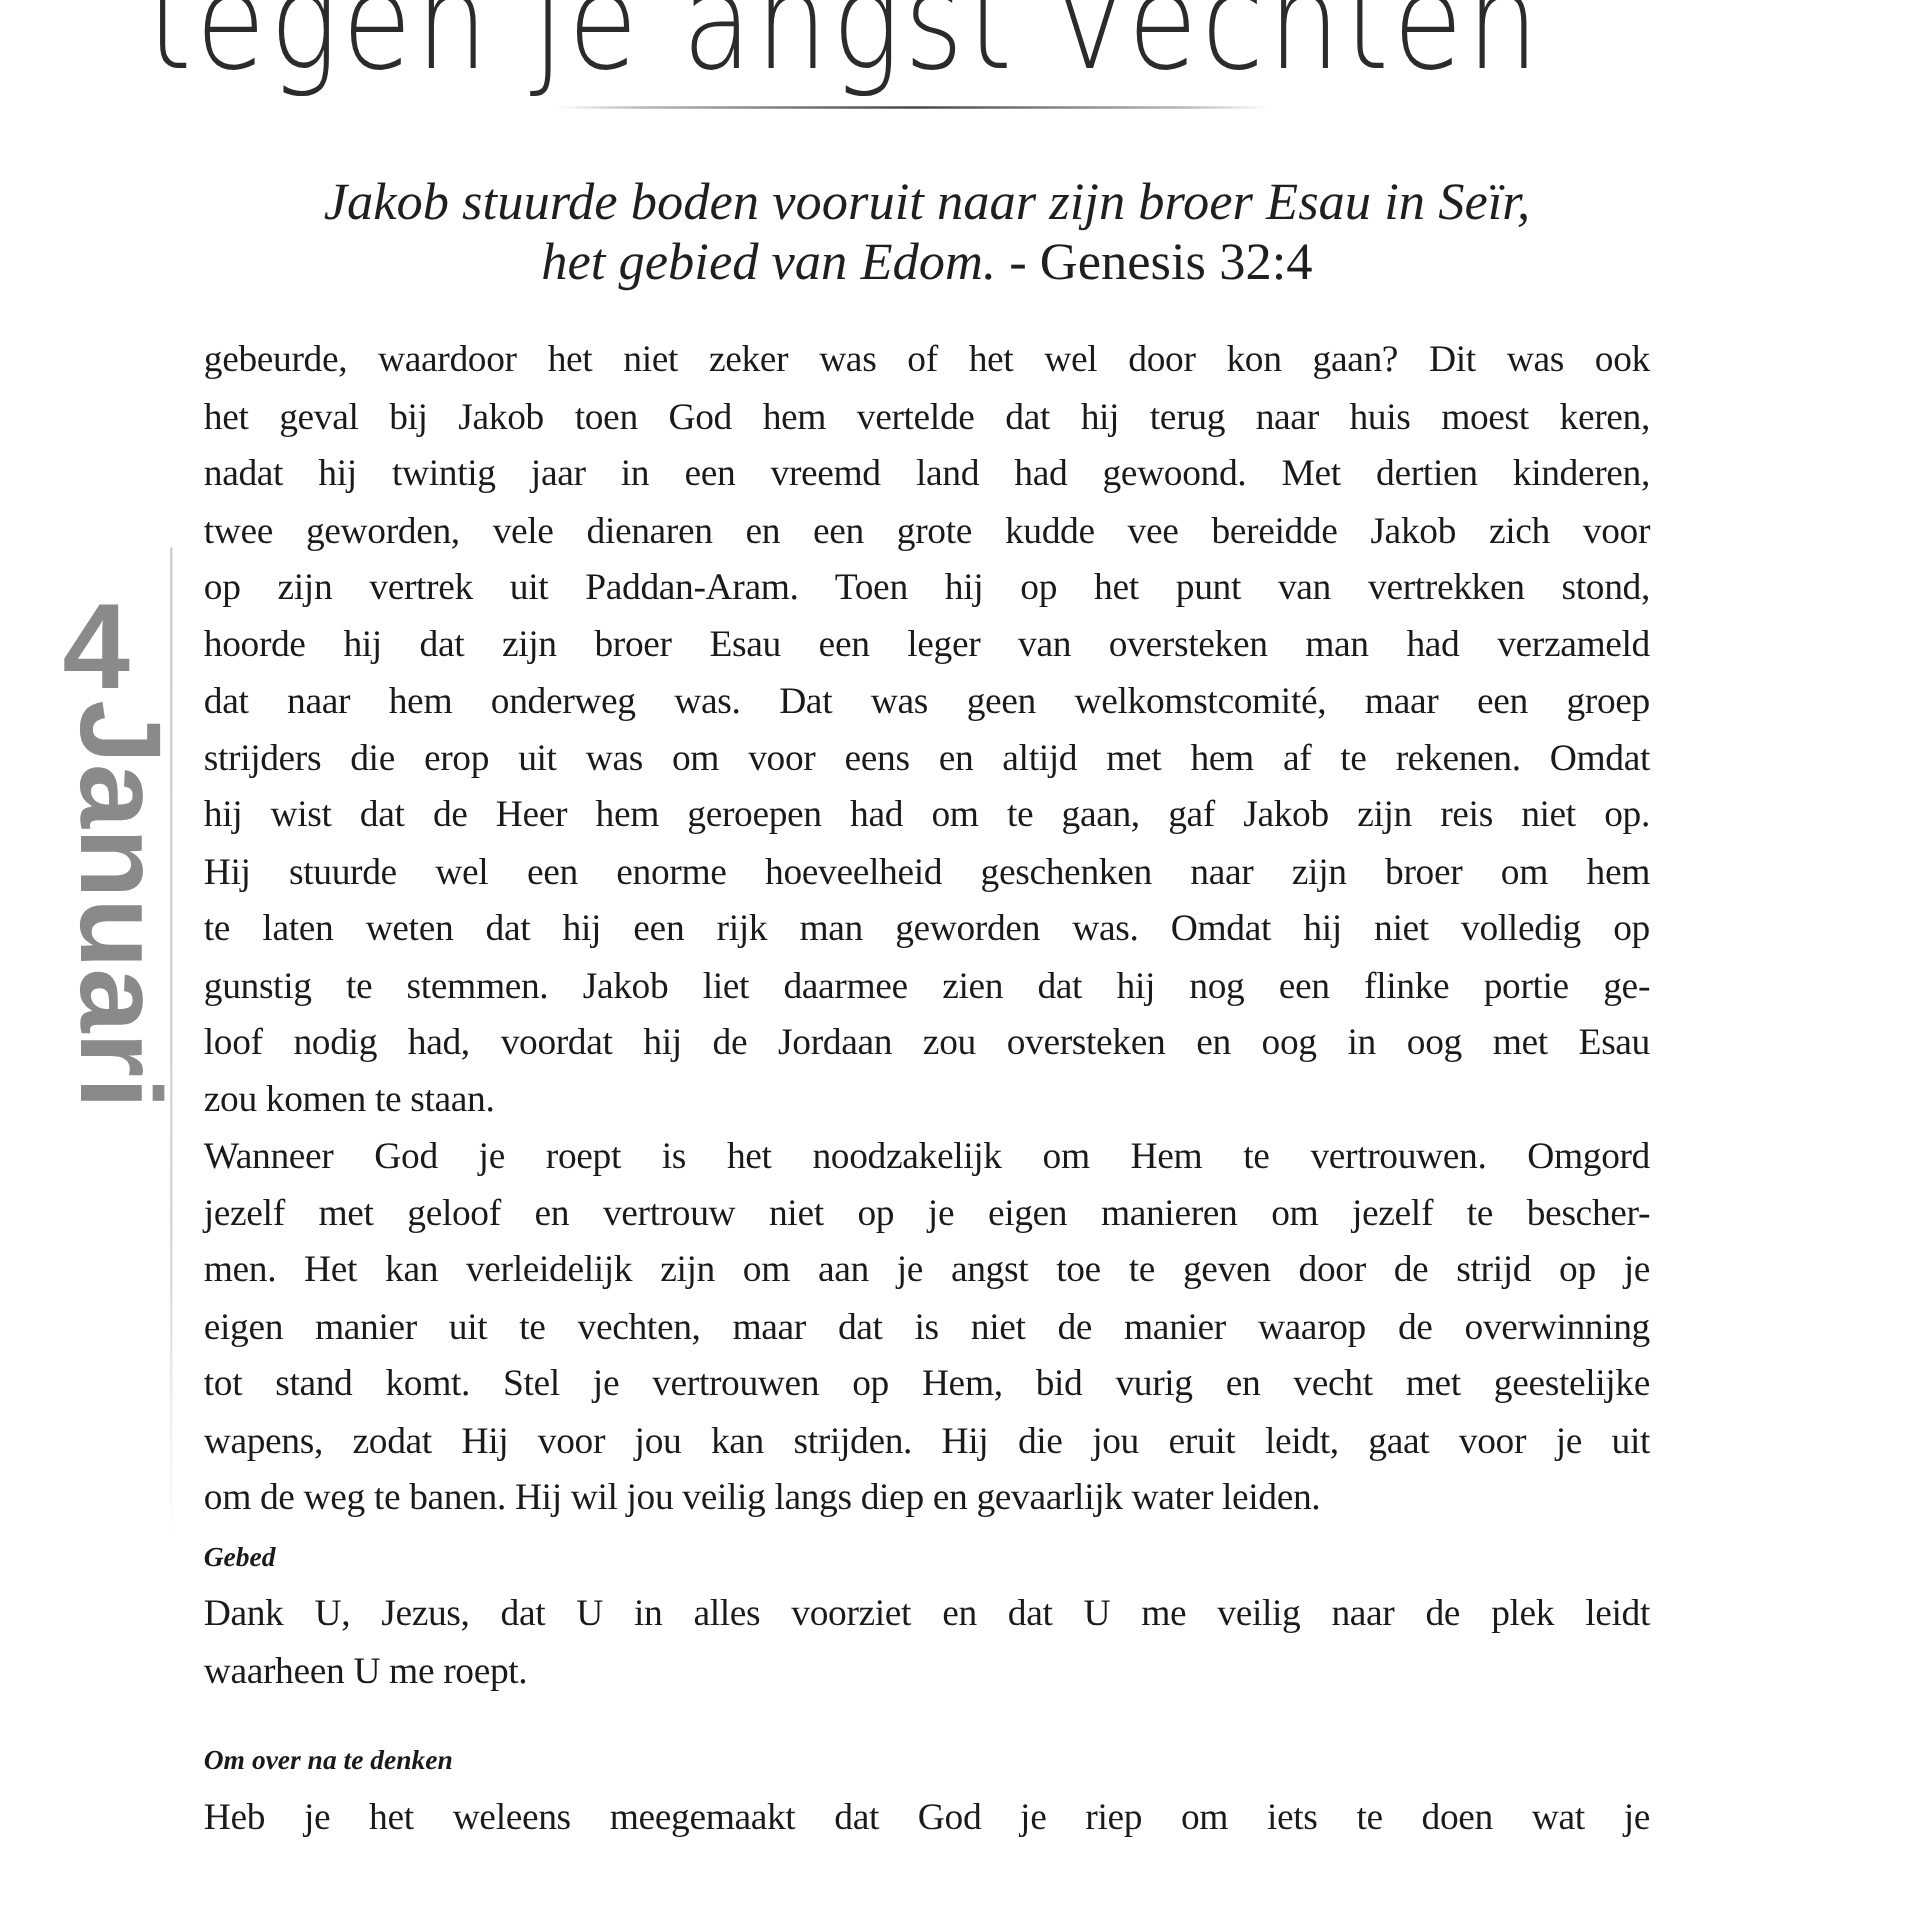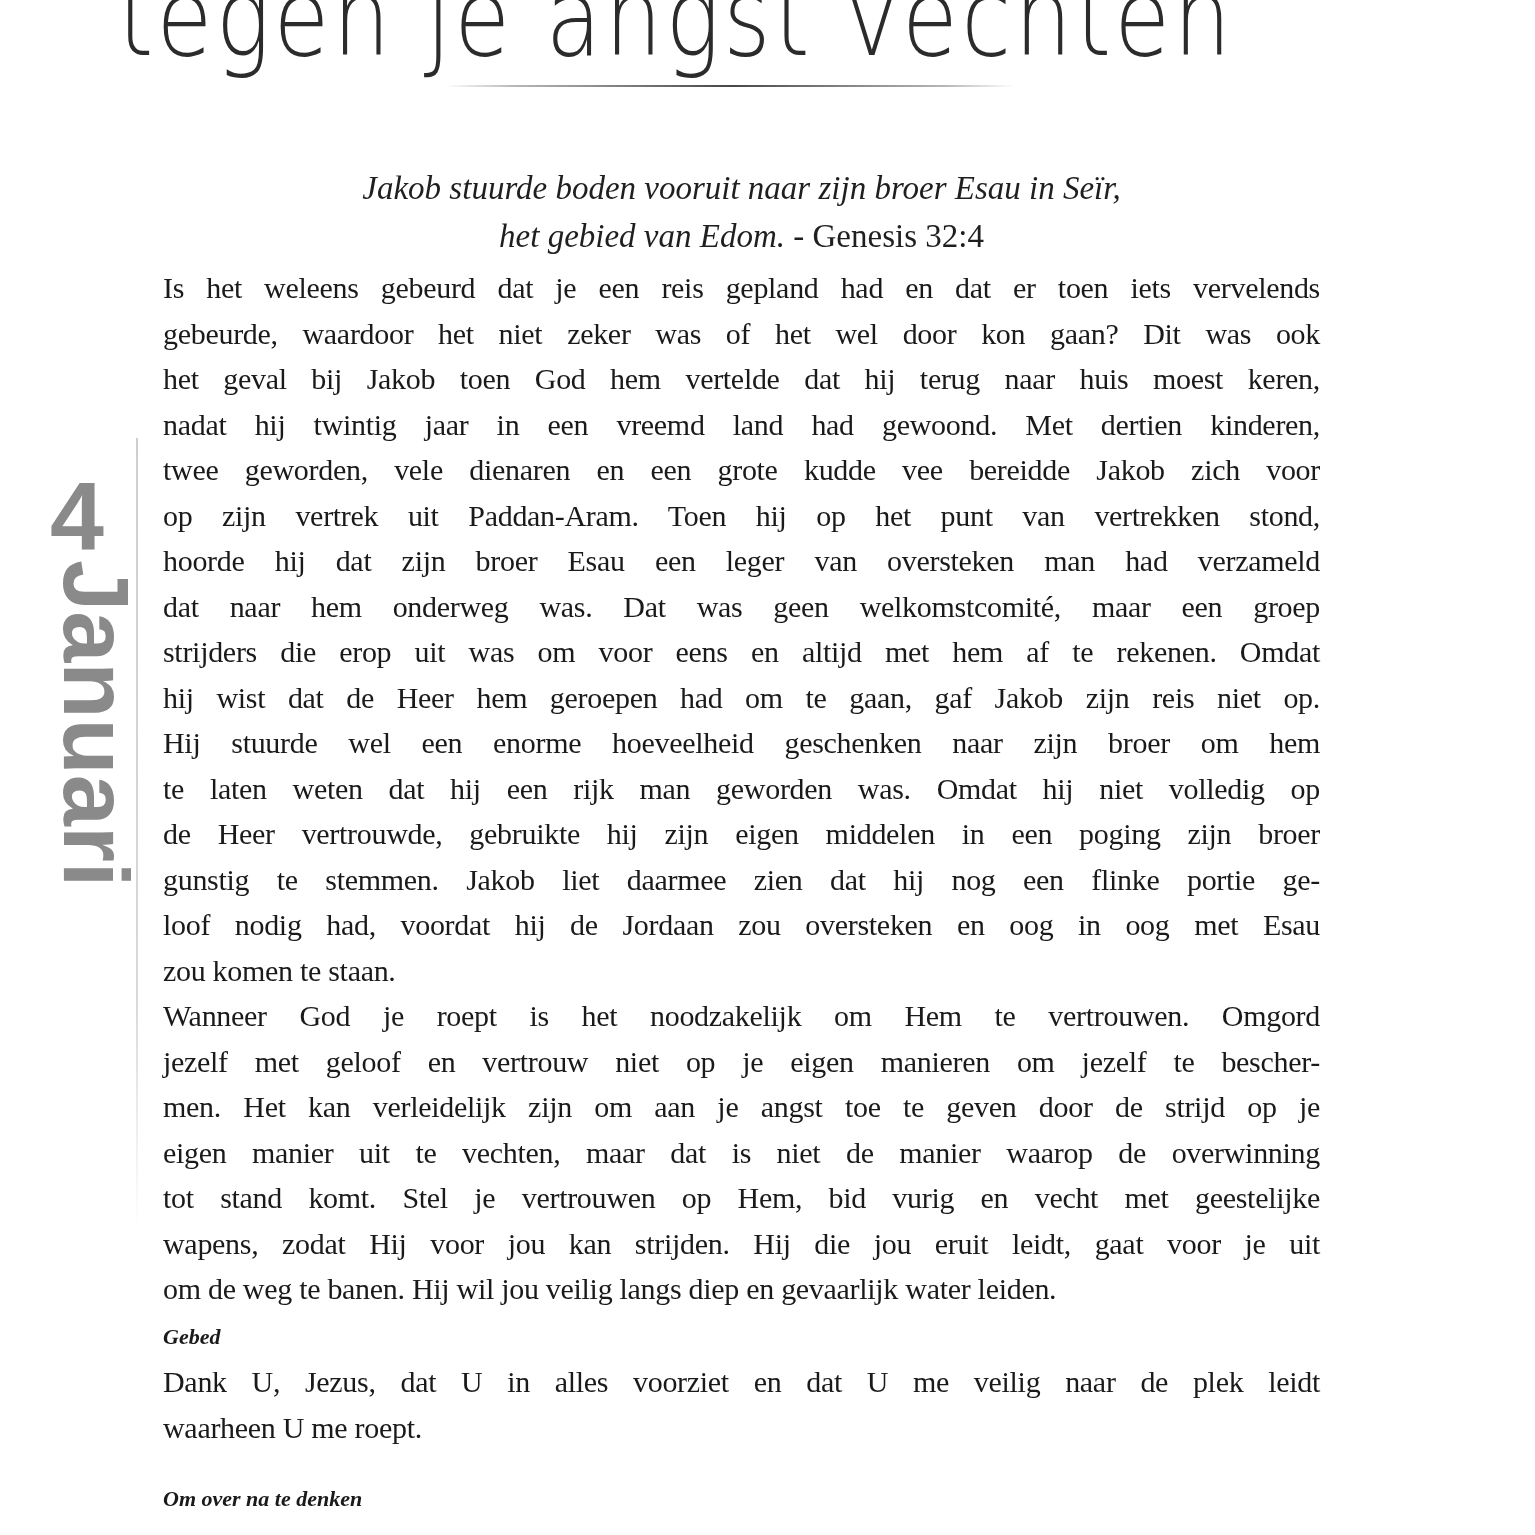--- a/index.html
+++ b/index.html
@@ -33,24 +33,23 @@
     background:linear-gradient(to right,
       rgba(0,0,0,0) 0%, rgba(0,0,0,0.28) 12%,
       rgba(0,0,0,0.72) 50%,
       rgba(0,0,0,0.28) 88%, rgba(0,0,0,0) 100%);
   }
   
   .verse{
     position:absolute;
     top:138px;left:163px;width:1157px;
     text-align:center;
-    font-size:33px;
+    font-size:42px;
     line-height:48px;
     color:#1f1f1f;
-    margin-top:26px;
   }
   .verse .it{font-style:italic;}
   .verse .ref{font-style:normal;}
   
   .day{
     position:absolute;
     left:50px;top:468px;
     font-family:"Liberation Sans", sans-serif;
     font-weight:700;
     font-size:97px;
@@ -121,33 +120,31 @@
       <span class="ref">- Genesis 32:4</span>
     </div>
   </div>
 
   <div class="day">4</div>
   <div class="month">Januari</div>
   <div class="vrule"></div>
 
   <div class="body-col">
     <div>
-        <div class="line">Is het weleens gebeurd dat je een reis gepland had en dat er toen iets vervelends</div>
         <div class="line">gebeurde, waardoor het niet zeker was of het wel door kon gaan? Dit was ook</div>
         <div class="line">het geval bij Jakob toen God hem vertelde dat hij terug naar huis moest keren,</div>
         <div class="line">nadat hij twintig jaar in een vreemd land had gewoond. Met dertien kinderen,</div>
         <div class="line">twee geworden, vele dienaren en een grote kudde vee bereidde Jakob zich voor</div>
         <div class="line">op zijn vertrek uit Paddan-Aram. Toen hij op het punt van vertrekken stond,</div>
         <div class="line">hoorde hij dat zijn broer Esau een leger van oversteken man had verzameld</div>
         <div class="line">dat naar hem onderweg was. Dat was geen welkomstcomité, maar een groep</div>
         <div class="line">strijders die erop uit was om voor eens en altijd met hem af te rekenen. Omdat</div>
         <div class="line">hij wist dat de Heer hem geroepen had om te gaan, gaf Jakob zijn reis niet op.</div>
         <div class="line">Hij stuurde wel een enorme hoeveelheid geschenken naar zijn broer om hem</div>
         <div class="line">te laten weten dat hij een rijk man geworden was. Omdat hij niet volledig op</div>
-        <div class="line">de Heer vertrouwde, gebruikte hij zijn eigen middelen in een poging zijn broer</div>
         <div class="line">gunstig te stemmen. Jakob liet daarmee zien dat hij nog een flinke portie ge-</div>
         <div class="line">loof nodig had, voordat hij de Jordaan zou oversteken en oog in oog met Esau</div>
         <div class="line par-end">zou komen te staan.</div>
         <div class="line">Wanneer God je roept is het noodzakelijk om Hem te vertrouwen. Omgord</div>
         <div class="line">jezelf met geloof en vertrouw niet op je eigen manieren om jezelf te bescher-</div>
         <div class="line">men. Het kan verleidelijk zijn om aan je angst toe te geven door de strijd op je</div>
         <div class="line">eigen manier uit te vechten, maar dat is niet de manier waarop de overwinning</div>
         <div class="line">tot stand komt. Stel je vertrouwen op Hem, bid vurig en vecht met geestelijke</div>
         <div class="line">wapens, zodat Hij voor jou kan strijden. Hij die jou eruit leidt, gaat voor je uit</div>
         <div class="line par-end">om de weg te banen. Hij wil jou veilig langs diep en gevaarlijk water leiden.</div>

